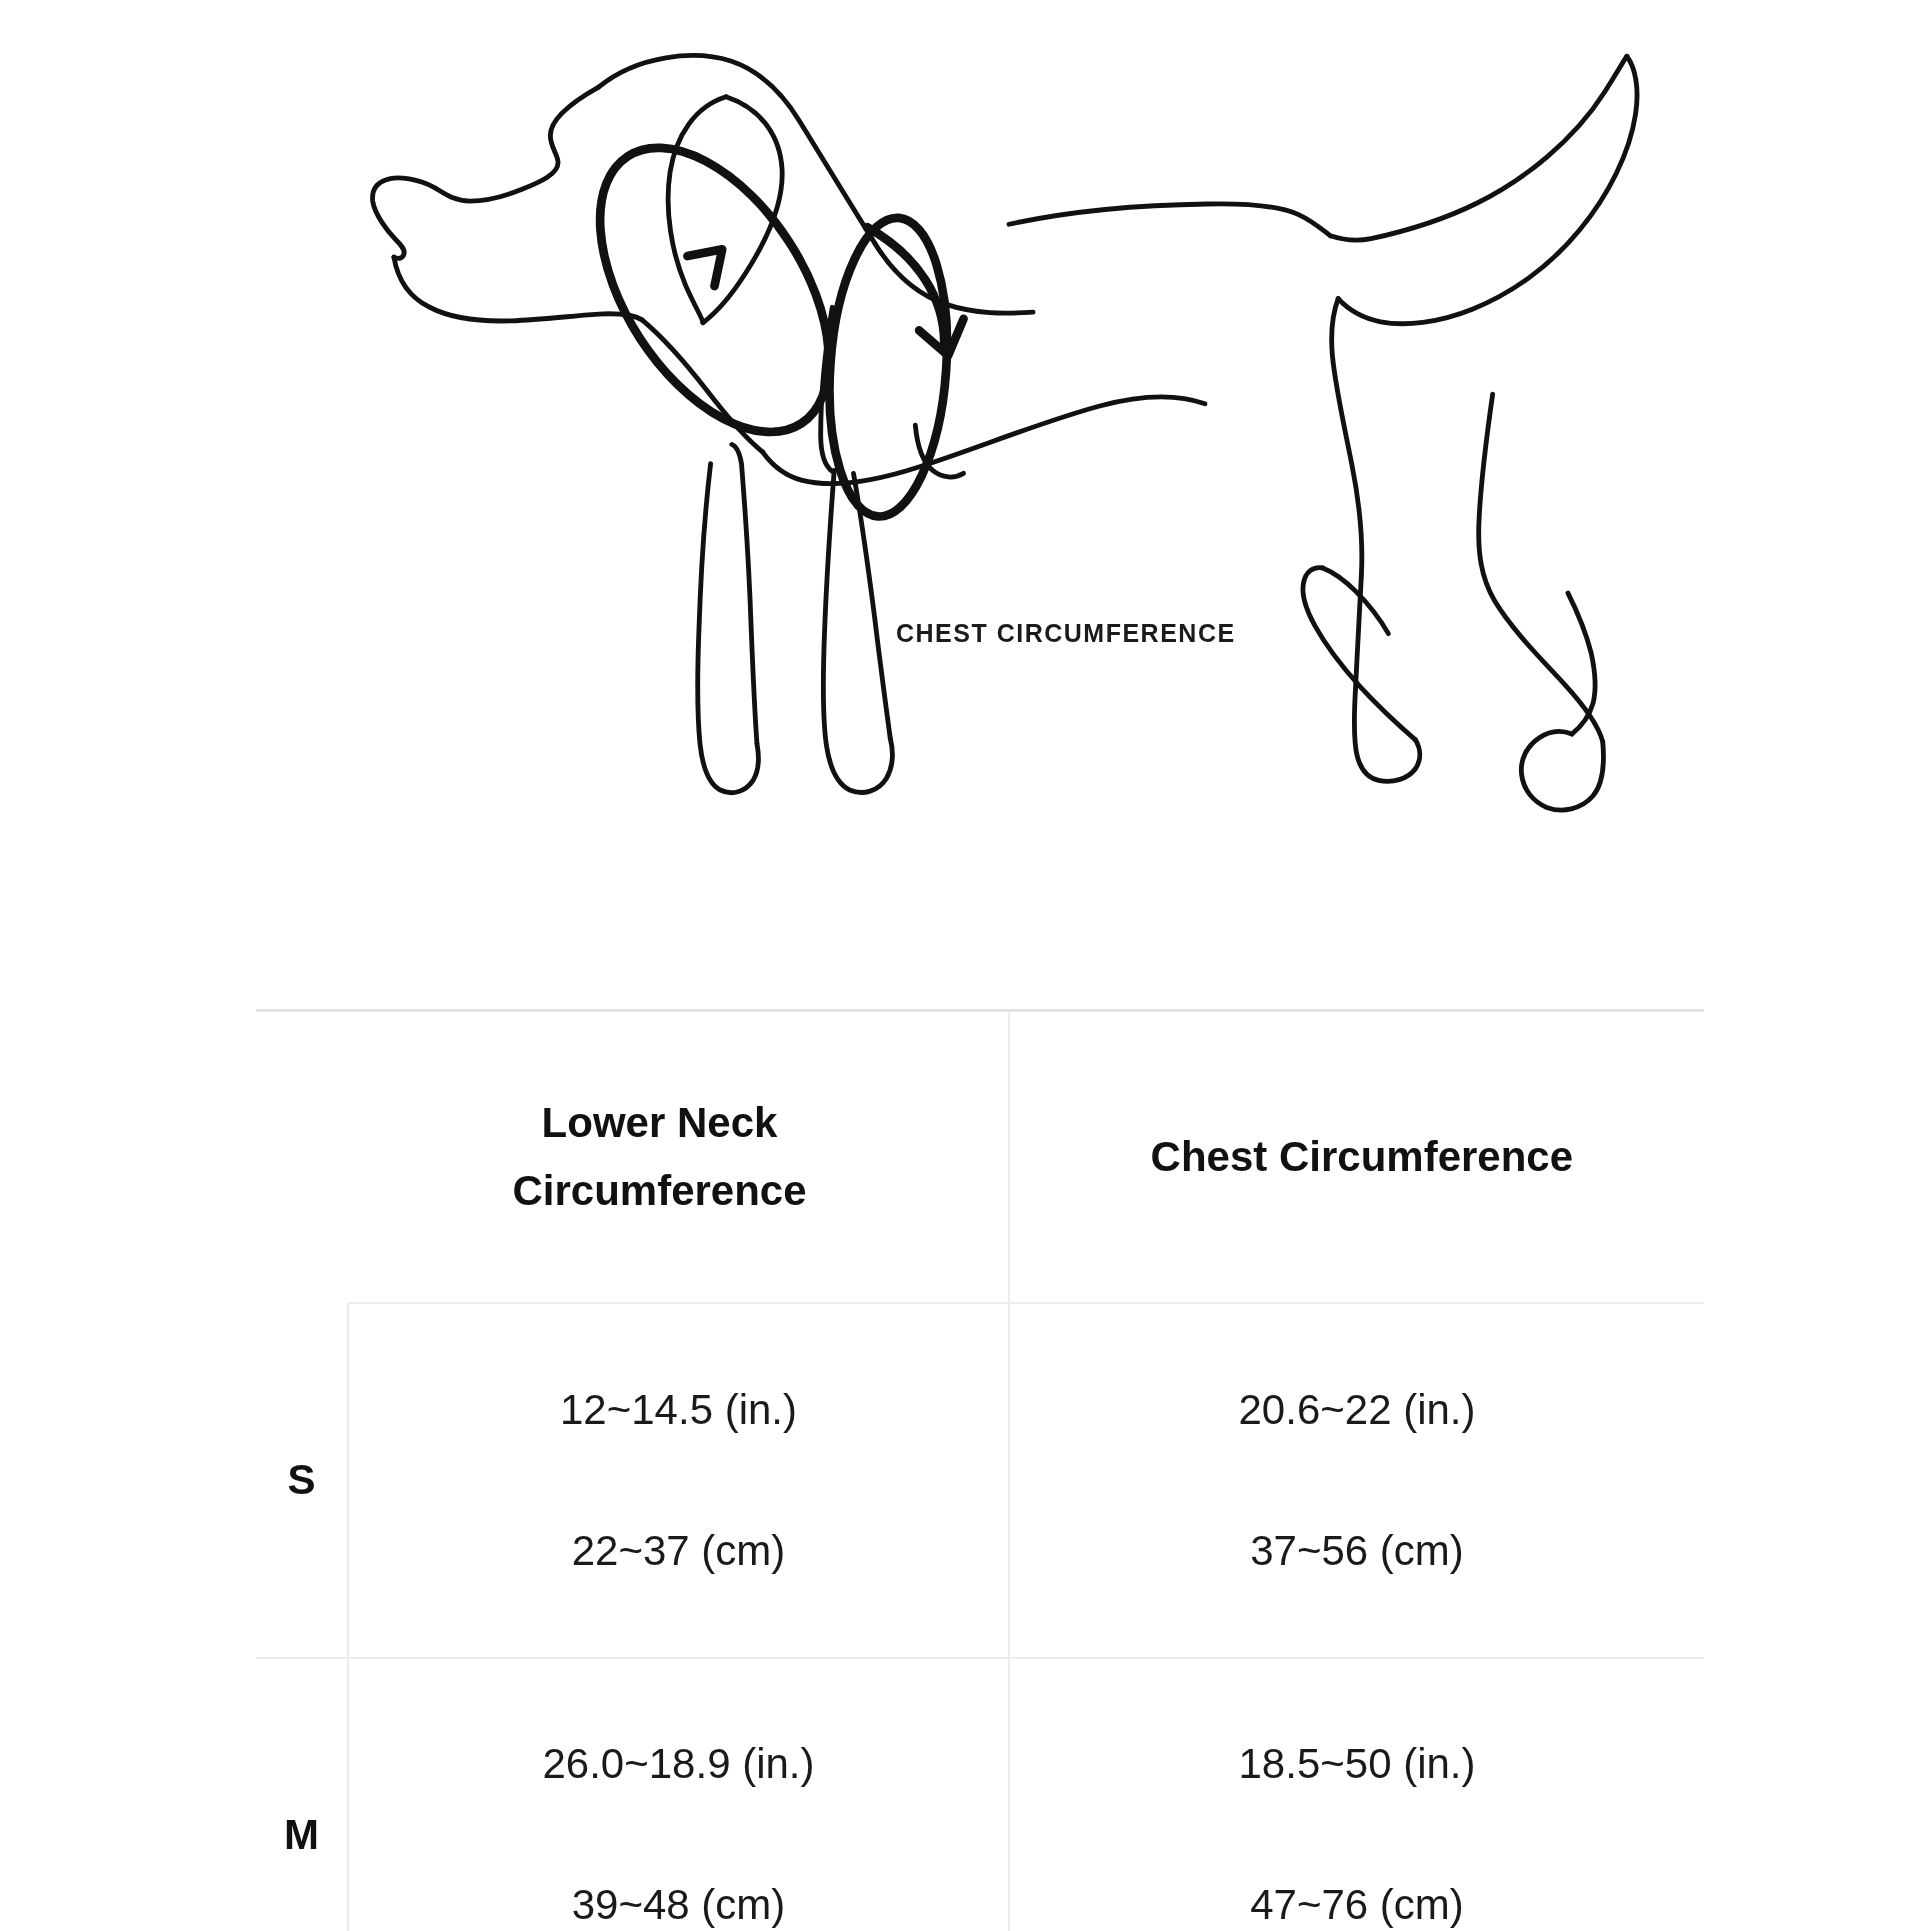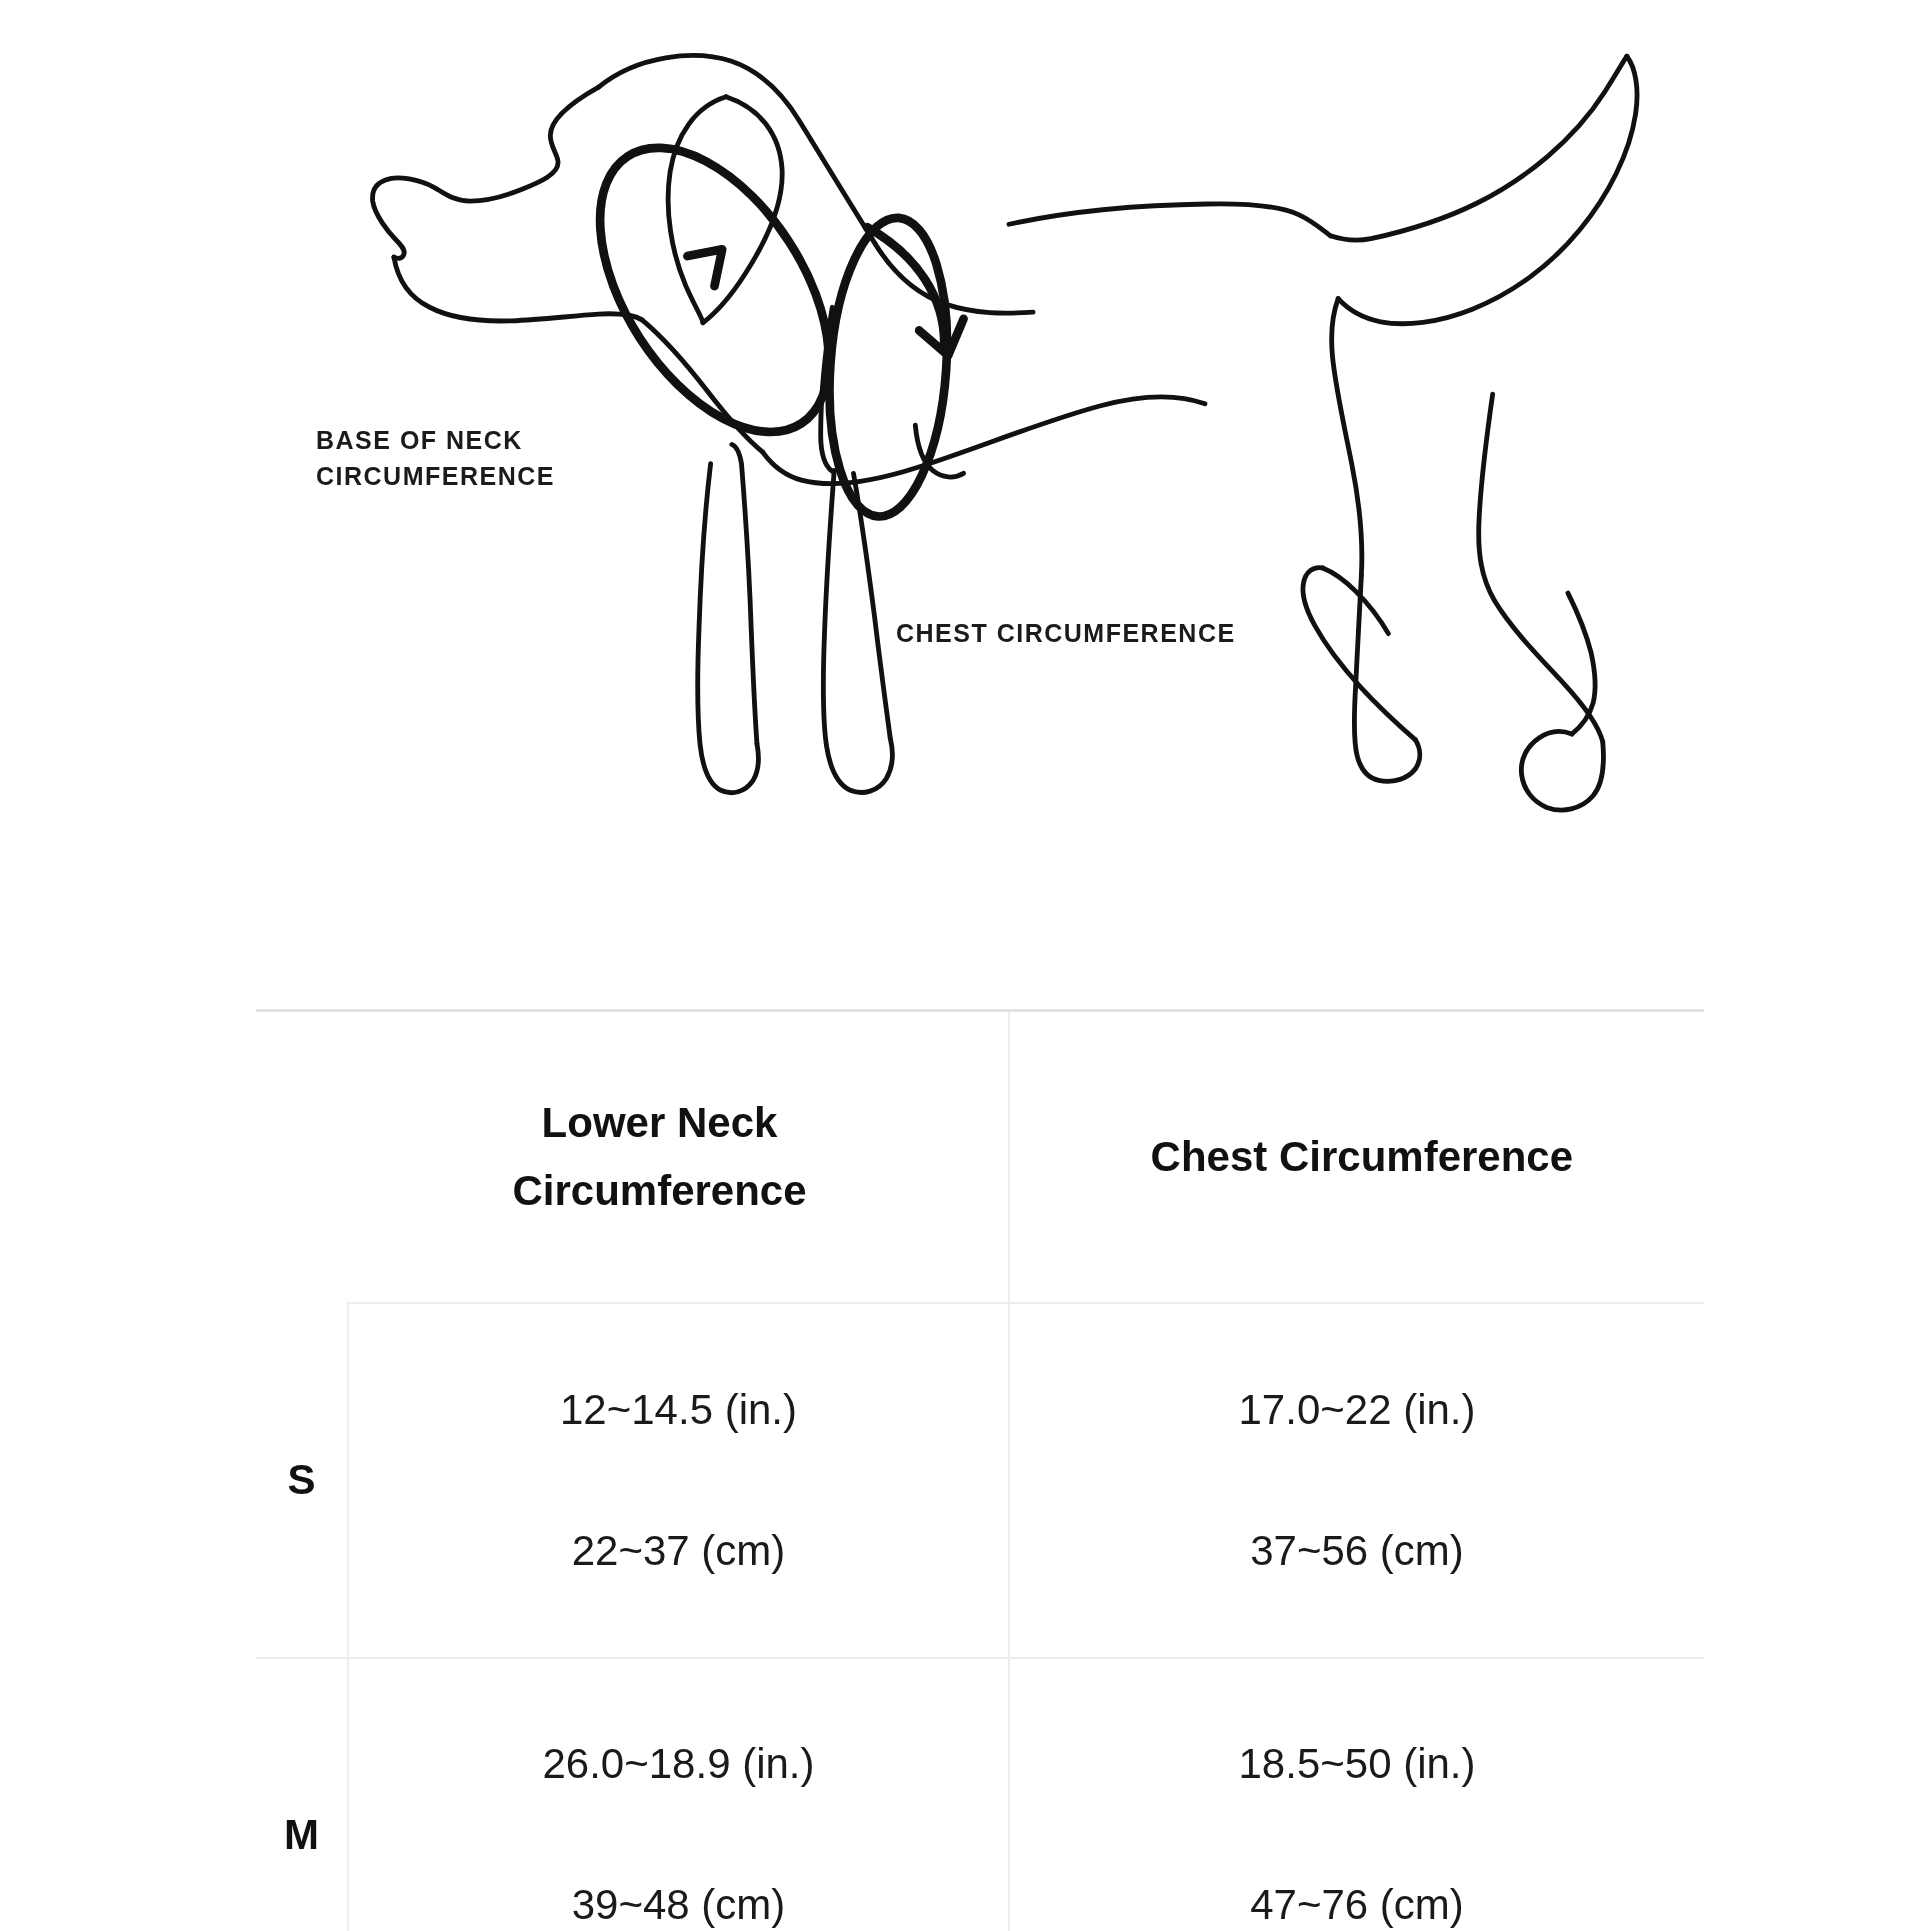--- a/index.html
+++ b/index.html
@@ -296,22 +296,20 @@
     <path class="measure-arrow" d="M 712 265 L 748 258 L 740 296"></path>
 
     <ellipse class="measure-ring" cx="920" cy="380" rx="60" ry="155" transform="rotate(4 920 380)"></ellipse>
 
     <path class="measure-arrow" d="M 898 235
          C 952 265, 978 310, 978 355"></path>
     <path class="measure-arrow" d="M 952 342 L 982 368 L 998 330"></path>
 
   </svg>
 
-  <div class="illo-label" id="label-neck">BASE OF NECK
-CIRCUMFERENCE</div>
 
   <div class="illo-label" id="label-chest">CHEST CIRCUMFERENCE</div>
 </div>
 
 <div id="size-table">
   <table class="sizes">
     <colgroup>
       <col class="c-size">
       <col class="c-neck">
       <col class="c-chest">
@@ -327,21 +325,21 @@
       </tr>
     </thead>
     <tbody>
       <tr class="data-row">
         <td class="c-label">S</td>
         <td class="c-value c-neckval">
           <span class="val-line">12~14.5 (in.)</span>
           <span class="val-line">22~37 (cm)</span>
         </td>
         <td class="c-value c-chestval">
-          <span class="val-line">17.0~22 (in.)</span>
+          <span class="val-line">20.6~22 (in.)</span>
           <span class="val-line">37~56 (cm)</span>
         </td>
       </tr>
       <tr class="data-row">
         <td class="c-label">M</td>
         <td class="c-value c-neckval">
           <span class="val-line">26.0~18.9 (in.)</span>
           <span class="val-line">39~48 (cm)</span>
         </td>
         <td class="c-value c-chestval">

